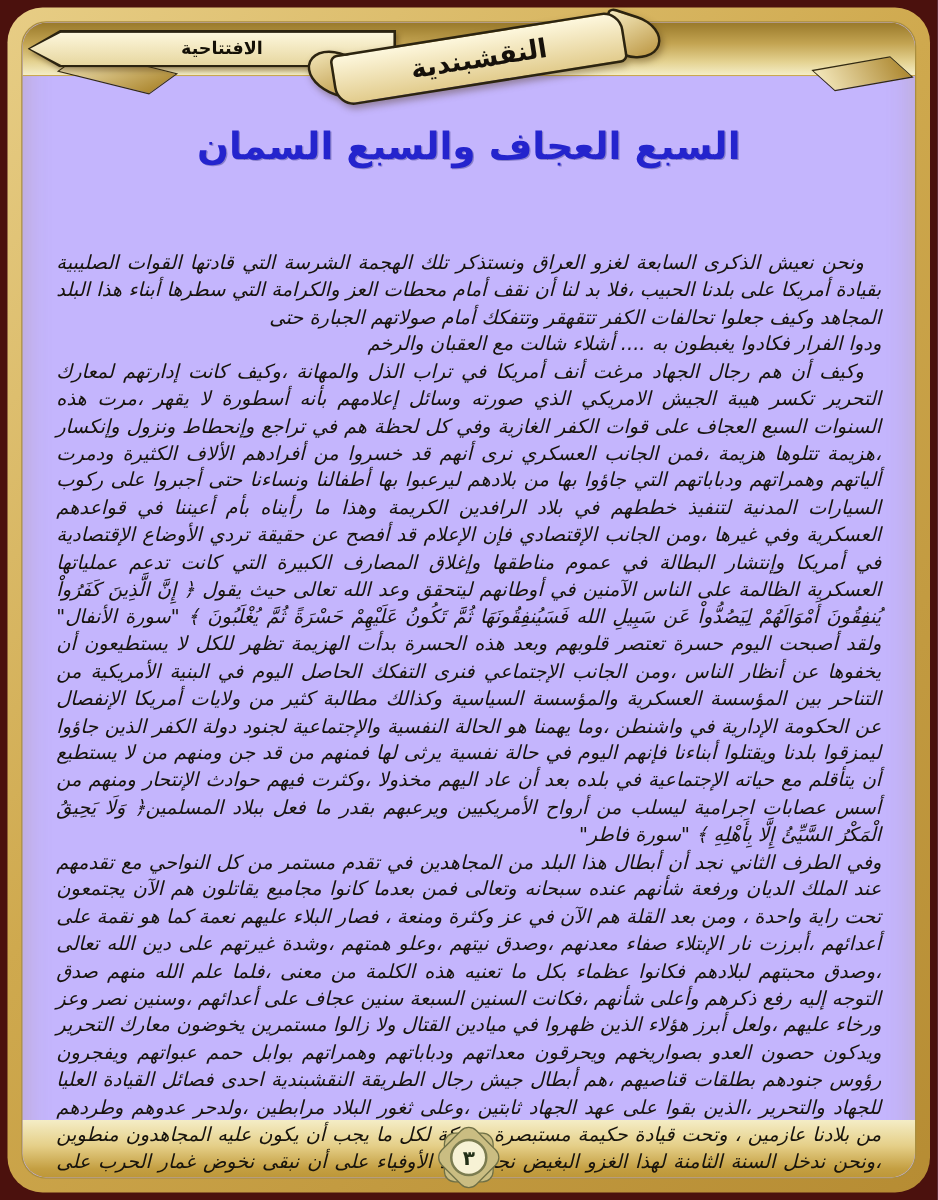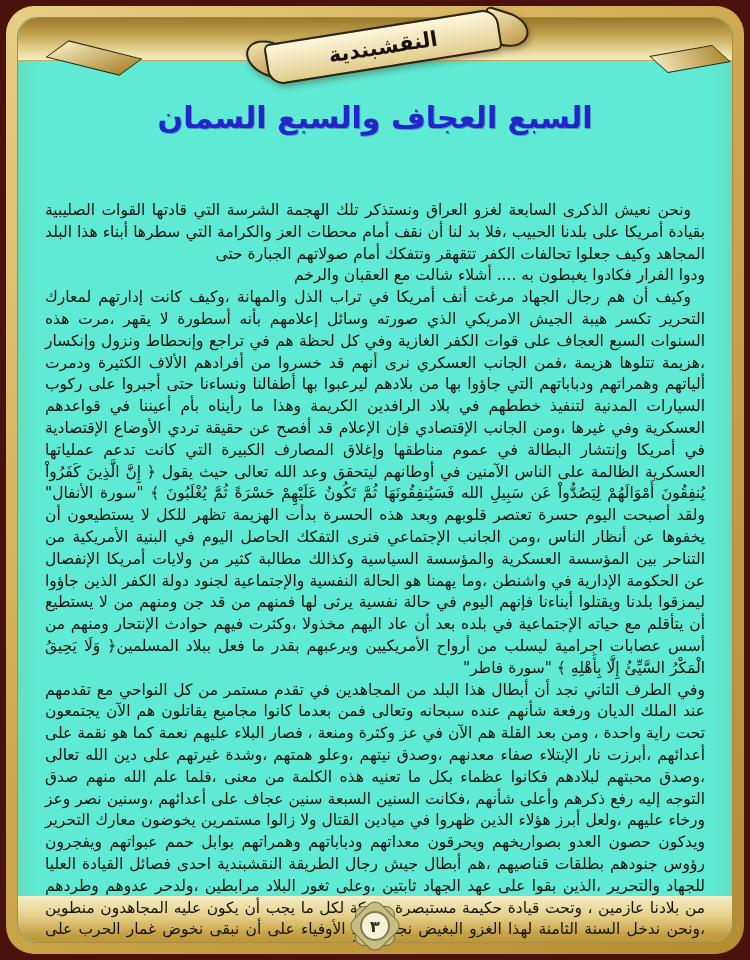--- a/index.html
+++ b/index.html
@@ -1,20 +1,20 @@
 <!DOCTYPE html>
 <html lang="ar"><head>
 <meta charset="utf-8">
 <style>
   html,body{margin:0;padding:0;background:#4b110d;}
   .canvas{position:relative;width:750px;height:960px;background:#4b110d;overflow:hidden;
           font-family:"DejaVu Sans",sans-serif;}
   .gold-frame{position:absolute;inset:6px;border-radius:28px;
           background:linear-gradient(135deg,#e7cd85 0%,#cfa94e 45%,#b68c33 100%);}
-  .page{position:absolute;inset:17px;border-radius:20px;background:#5eead4;
+  .page{position:absolute;inset:17px;border-radius:20px;background:#c4b5fd;
           border:1px solid #a98e3f;box-shadow:inset 0 0 22px rgba(170,135,50,.28);overflow:hidden;}
   .top-band{position:absolute;top:0;left:0;right:0;height:42px;border-radius:20px 20px 0 0;
           background:linear-gradient(#99792a 0%,#c3a452 40%,#e4d291 75%,#f4edc6 100%);
           border-bottom:1px solid #caa850;}
   .bottom-band{position:absolute;bottom:0;left:0;right:0;height:46px;border-radius:0 0 20px 20px;
           background:linear-gradient(#f4edc6 0%,#e5cf88 45%,#c49f42 85%,#bd9738 100%);}
 
   
   .ribbon{position:absolute;height:30px;z-index:5;filter:drop-shadow(2px 3px 2px rgba(70,45,10,.4));}
   .ribbon .shape{position:absolute;inset:0;background:#2b2310;
@@ -41,21 +41,21 @@
   #curl-left{left:2px;top:36px;width:46px;height:30px;border-radius:60% 15% 55% 60%;transform:rotate(24deg);}
   #curl-right{left:238px;top:6px;width:44px;height:30px;border-radius:15% 60% 60% 45%;transform:rotate(18deg);}
 
   .title{position:absolute;top:82px;left:0;right:0;text-align:center;font-weight:bold;font-size:30px;
           color:#2424cd;text-shadow:1px 1px 0 rgba(30,30,110,.35);z-index:3;}
   .byline{position:absolute;top:124px;left:58px;width:134px;text-align:center;font-weight:bold;
           font-size:13px;line-height:16px;color:#c61f1f;z-index:3;}
 
   .body-text{position:absolute;top:182px;right:27px;left:27px;direction:rtl;z-index:3;
           color:#17130c;font-size:15.5px;line-height:21.8px;}
-  .body-text p{margin:0;text-align:justify;}
+  .body-text p{margin:0;text-align:justify;font-style:italic;}
   .body-text p.indent{text-indent:14px;}
   .body-text p.poetry{text-align:right;text-indent:0;}
 
   .medallion{position:absolute;left:352px;top:903px;width:46px;height:46px;z-index:7;}
   .med-p{position:absolute;inset:3px;background:#cabd82;border:1px solid #6f7046;border-radius:9px;}
   .med-p.rot{transform:rotate(45deg);}
   .med-c{position:absolute;inset:8px;background:#f7f2d5;border:2px solid #7b7c50;border-radius:50%;
           display:flex;align-items:center;justify-content:center;font-weight:bold;font-size:16px;color:#233018;}
 </style>
 </head>
@@ -75,20 +75,25 @@
       <p class="para indent">ونحن نعيش الذكرى السابعة لغزو العراق ونستذكر تلك الهجمة الشرسة التي قادتها القوات الصليبية بقيادة أمريكا على بلدنا الحبيب ،فلا بد لنا أن نقف أمام محطات العز والكرامة التي سطرها أبناء هذا البلد المجاهد وكيف جعلوا تحالفات الكفر تتقهقر وتتفكك أمام صولاتهم الجبارة حتى</p>
       <p class="poetry">ودوا الفرار فكادوا يغبطون به .... أشلاء شالت مع العقبان والرخم</p>
       <p class="para indent">وكيف أن هم رجال الجهاد مرغت أنف أمريكا في تراب الذل والمهانة ،وكيف كانت إدارتهم لمعارك التحرير تكسر هيبة الجيش الامريكي الذي صورته وسائل إعلامهم بأنه أسطورة لا يقهر ،مرت هذه السنوات السبع العجاف على قوات الكفر الغازية وفي كل لحظة هم في تراجع وإنحطاط ونزول وإنكسار ،هزيمة تتلوها هزيمة ،فمن الجانب العسكري نرى أنهم قد خسروا من أفرادهم الألاف الكثيرة ودمرت ألياتهم وهمراتهم ودباباتهم التي جاؤوا بها من بلادهم ليرعبوا بها أطفالنا ونساءنا حتى أجبروا على ركوب السيارات المدنية لتنفيذ خططهم في بلاد الرافدين الكريمة وهذا ما رأيناه بأم أعيننا في قواعدهم العسكرية وفي غيرها ،ومن الجانب الإقتصادي فإن الإعلام قد أفصح عن حقيقة تردي الأوضاع الإقتصادية في أمريكا وإنتشار البطالة في عموم مناطقها وإغلاق المصارف الكبيرة التي كانت تدعم عملياتها العسكرية الظالمة على الناس الآمنين في أوطانهم ليتحقق وعد الله تعالى حيث يقول ﴿ إِنَّ الَّذِينَ كَفَرُواْ يُنفِقُونَ أَمْوَالَهُمْ لِيَصُدُّواْ عَن سَبِيلِ الله فَسَيُنفِقُونَهَا ثُمَّ تَكُونُ عَلَيْهِمْ حَسْرَةً ثُمَّ يُغْلَبُونَ ﴾ "سورة الأنفال" ولقد أصبحت اليوم حسرة تعتصر قلوبهم وبعد هذه الحسرة بدأت الهزيمة تظهر للكل لا يستطيعون أن يخفوها عن أنظار الناس ،ومن الجانب الإجتماعي فنرى التفكك الحاصل اليوم في البنية الأمريكية من التناحر بين المؤسسة العسكرية والمؤسسة السياسية وكذالك مطالبة كثير من ولايات أمريكا الإنفصال عن الحكومة الإدارية في واشنطن ،وما يهمنا هو الحالة النفسية والإجتماعية لجنود دولة الكفر الذين جاؤوا ليمزقوا بلدنا ويقتلوا أبناءنا فإنهم اليوم في حالة نفسية يرثى لها فمنهم من قد جن ومنهم من لا يستطيع أن يتأقلم مع حياته الإجتماعية في بلده بعد أن عاد اليهم مخذولا ،وكثرت فيهم حوادث الإنتحار ومنهم من أسس عصابات اجرامية ليسلب من أرواح الأمريكيين ويرعبهم بقدر ما فعل ببلاد المسلمين﴿ وَلَا يَحِيقُ الْمَكْرُ السَّيِّئُ إِلَّا بِأَهْلِهِ ﴾ "سورة فاطر"</p>
       <p class="para">وفي الطرف الثاني نجد أن أبطال هذا البلد من المجاهدين في تقدم مستمر من كل النواحي مع تقدمهم عند الملك الديان ورفعة شأنهم عنده سبحانه وتعالى فمن بعدما كانوا مجاميع يقاتلون هم الآن يجتمعون تحت راية واحدة ، ومن بعد القلة هم الآن في عز وكثرة ومنعة ، فصار البلاء عليهم نعمة كما هو نقمة على أعدائهم ،أبرزت نار الإبتلاء صفاء معدنهم ،وصدق نيتهم ،وعلو همتهم ،وشدة غيرتهم على دين الله تعالى ،وصدق محبتهم لبلادهم فكانوا عظماء بكل ما تعنيه هذه الكلمة من معنى ،فلما علم الله منهم صدق التوجه إليه رفع ذكرهم وأعلى شأنهم ،فكانت السنين السبعة سنين عجاف على أعدائهم ،وسنين نصر وعز ورخاء عليهم ،ولعل أبرز هؤلاء الذين ظهروا في ميادين القتال ولا زالوا مستمرين يخوضون معارك التحرير ويدكون حصون العدو بصواريخهم ويحرقون معداتهم ودباباتهم وهمراتهم بوابل حمم عبواتهم ويفجرون رؤوس جنودهم بطلقات قناصيهم ،هم أبطال جيش رجال الطريقة النقشبندية احدى فصائل القيادة العليا للجهاد والتحرير ،الذين بقوا على عهد الجهاد ثابتين ،وعلى ثغور البلاد مرابطين ،ولدحر عدوهم وطردهم من بلادنا عازمين ، وتحت قيادة حكيمة مستبصرة مدركة لكل ما يجب أن يكون عليه المجاهدون منطوين ،ونحن ندخل السنة الثامنة لهذا الغزو البغيض نجدد عهد الأوفياء على أن نبقى نخوض غمار الحرب على الغزاة المحتلين ،حتى يخرجوا مذلولين منكسرين ،والله أكبر والعزة للإسلام والمسلمين.</p>
     </div>
   </div>
 
   <div class="fold" id="fold-left"></div>
   <div class="fold" id="fold-right"></div>
 
+  <div class="ribbon" id="ribbon-left">
+    <div class="shape"></div>
+    <div class="shape-in"></div>
+    <div class="label" dir="rtl">الافتتاحية</div>
+  </div>
 
 
   <div class="scroll-wrap">
     <div class="curl" id="curl-left"></div>
     <div class="curl" id="curl-right"></div>
     <div class="scroll-band">
       <span class="label" dir="rtl">النقشبندية</span>
     </div>
   </div>
 

